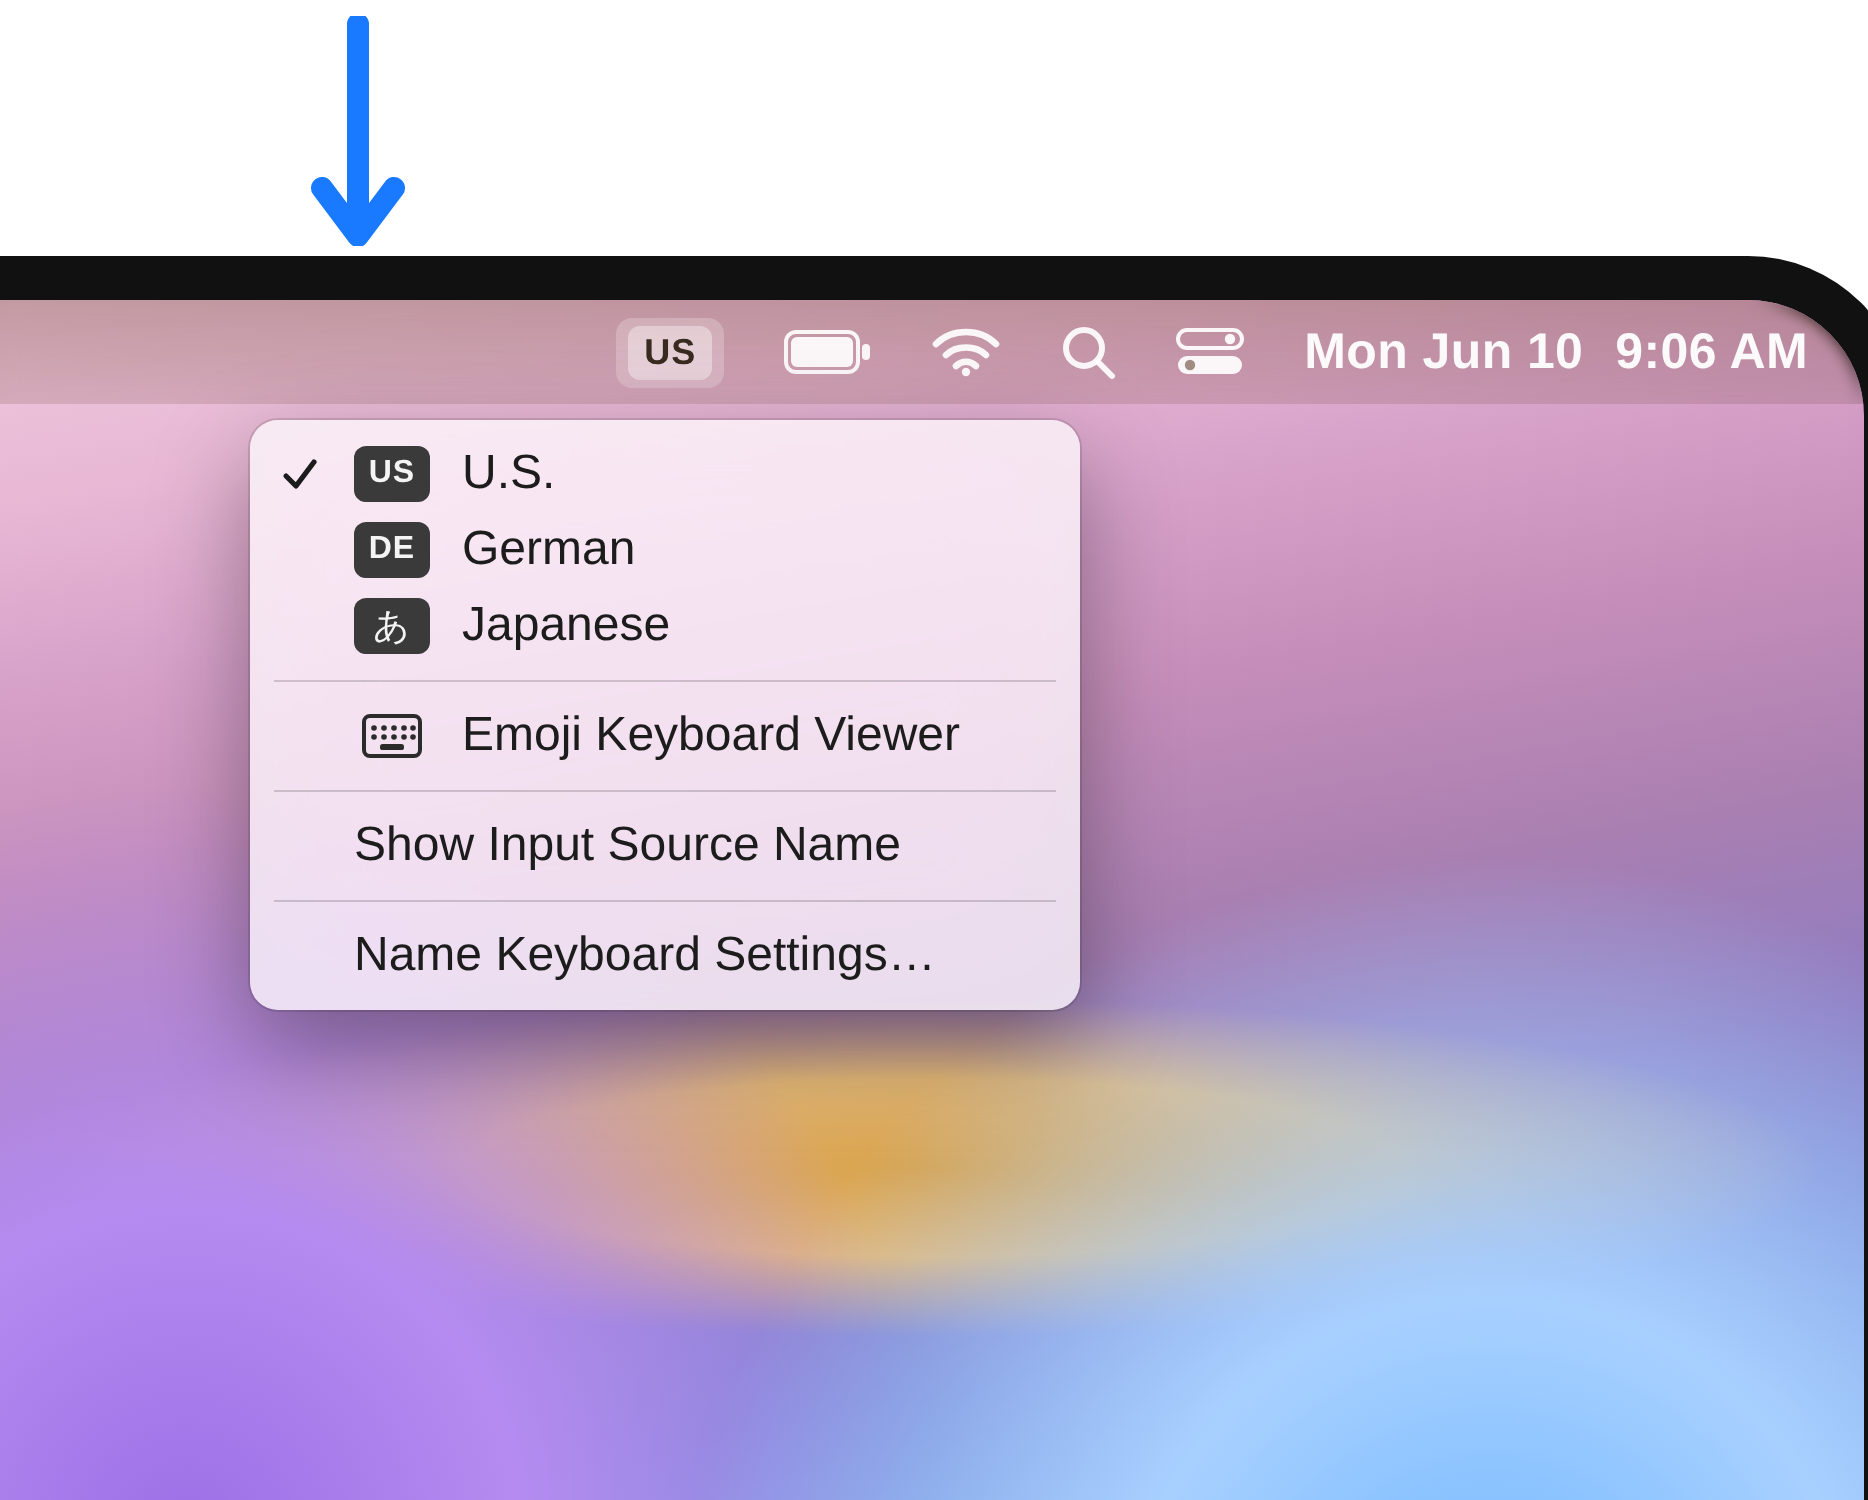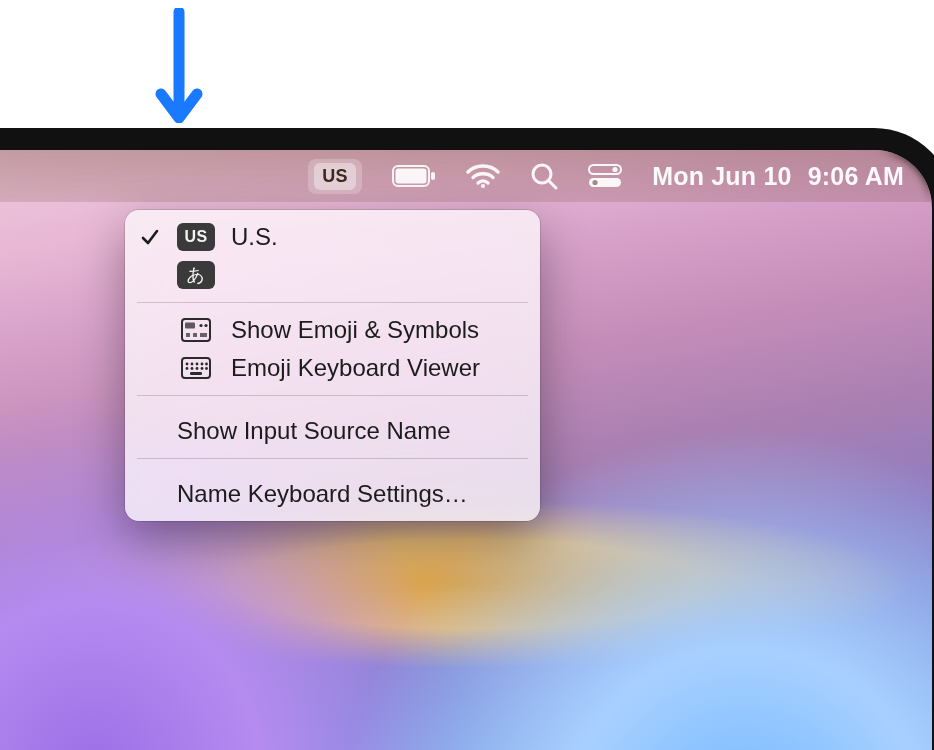--- a/index.html
+++ b/index.html
@@ -150,21 +150,21 @@
       color: #2b2b2b;
     }
     .menu-icon-box svg { display: block; }
 
     .menu-divider {
       height: 1px;
       background: rgba(0,0,0,0.16);
       margin: 8px 12px;
     }
 
-    .indent-item { padding-left: 52px; margin-top: 16px; }
+    .indent-item { padding-left: 52px; }
   </style>
 </head>
 <body>
 
 <svg class="pointer-arrow" viewBox="0 0 48 115">
   <line x1="24" y1="4" x2="24" y2="96" stroke="#1979ff" stroke-width="11" stroke-linecap="round"></line>
   <path d="M 6 86 L 24 110 L 42 86" fill="none" stroke="#1979ff" stroke-width="11" stroke-linecap="round" stroke-linejoin="round"></path>
 </svg>
 
 <div class="device">
@@ -221,43 +221,34 @@
       <div class="menu-item">
         <span class="check-col">
           <svg width="20" height="20" viewBox="0 0 20 20">
               <path d="M3 11 L8 16 L17 4" fill="none" stroke="#1c1c1c" stroke-width="2.6" stroke-linecap="round" stroke-linejoin="round"></path>
             </svg>
         </span>
         <span class="menu-badge">US</span>
         <span>U.S.</span>
       </div>
 
+      <div class="menu-item">
+        <span class="check-col"></span>
+        <span class="menu-badge">DE</span>
+        <span>German</span>
+      </div>
 
       <div class="menu-item">
         <span class="check-col"></span>
         <span class="menu-badge jp">あ</span>
+        <span>Japanese</span>
       </div>
 
       <div class="menu-divider"></div>
 
-      <div class="menu-item">
-        <span class="check-col"></span>
-        <span class="menu-icon-box">
-          <svg width="30" height="24" viewBox="0 0 30 24">
-            <rect x="1" y="1" width="28" height="22" rx="3" fill="none" stroke="#2b2b2b" stroke-width="2"></rect>
-            <rect x="4" y="4.5" width="10" height="6" rx="1" fill="#2b2b2b" opacity="0.75"></rect>
-            <circle cx="20" cy="7.5" r="1.6" fill="#2b2b2b"></circle>
-            <circle cx="25" cy="7.5" r="1.6" fill="#2b2b2b"></circle>
-            <rect x="5" y="15" width="4" height="4" fill="#2b2b2b" opacity="0.7"></rect>
-            <rect x="12" y="15" width="4" height="4" fill="#2b2b2b" opacity="0.7"></rect>
-            <rect x="19" y="15" width="7" height="4" fill="#2b2b2b" opacity="0.7"></rect>
-          </svg>
-        </span>
-        <span>Show Emoji &amp; Symbols</span>
-      </div>
 
       <div class="menu-item">
         <span class="check-col"></span>
         <span class="menu-icon-box">
           <svg width="30" height="22" viewBox="0 0 30 22">
             <rect x="1" y="1" width="28" height="20" rx="3" fill="none" stroke="#2b2b2b" stroke-width="2"></rect>
             <circle cx="6" cy="7" r="1.4" fill="#2b2b2b"></circle>
               <circle cx="11" cy="7" r="1.4" fill="#2b2b2b"></circle>
               <circle cx="16" cy="7" r="1.4" fill="#2b2b2b"></circle>
               <circle cx="21" cy="7" r="1.4" fill="#2b2b2b"></circle>

